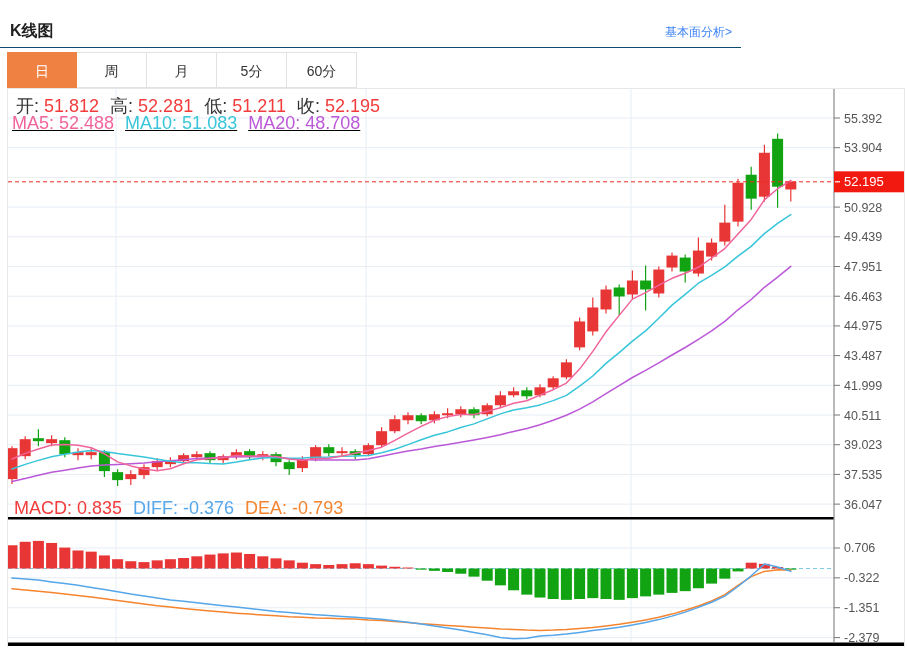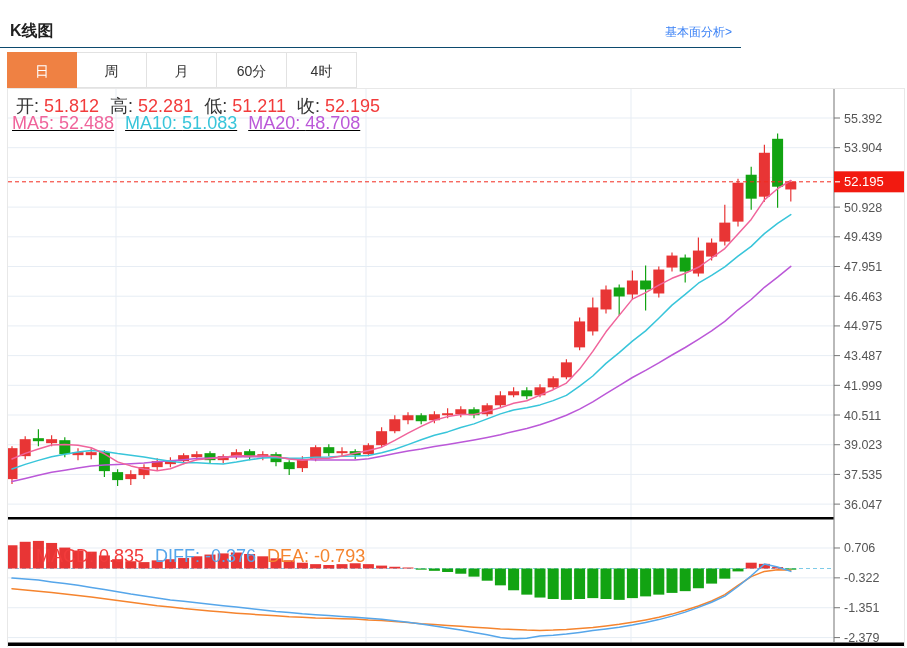--- a/index.html
+++ b/index.html
@@ -13,37 +13,37 @@
     background:#fff;border:1px solid #e2e2e2;border-left:none;box-sizing:border-box;cursor:pointer;}
   .tab:first-child{border-left:1px solid #e2e2e2;}
   .tab.selected{background:#ef8143;border-color:#ef8143;color:#fff;}
   .chartbox{position:absolute;left:7px;top:88px;width:896px;height:558px;border:1px solid #e8e8e8;border-bottom:none;}
   .chartbox svg{position:absolute;left:0;top:0;}
   .readout{position:absolute;font-size:18px;white-space:nowrap;z-index:5;}
   .readout .pair{margin-right:11px;}
   .readout .lbl{color:#333;}
   #ohlc-row{left:8px;top:5px;}
   #ma-row{left:4px;top:24px;text-decoration:underline;}
-  #macd-row{left:6px;top:457px;margin-left:22px;}
+  #macd-row{left:6px;top:409px;}
 </style>
 </head>
 <body>
 
 <div class="page">
   <div class="header">
     <div class="title">K线图</div>
     <a class="fund-link">基本面分析&gt;</a>
   </div>
 
   <div class="tabbar" id="tabbar">
       <div class="tab selected">日</div>
       <div class="tab">周</div>
       <div class="tab">月</div>
+      <div class="tab">5分</div>
       <div class="tab">60分</div>
-      <div class="tab">4时</div>
     </div>
 
   <div class="chartbox">
     <svg id="chart" width="896" height="558">
         <g>
           <line x1="0" y1="29" x2="826" y2="29" stroke="#e7edf4" stroke-width="1"></line>
           <line x1="0" y1="58.7" x2="826" y2="58.7" stroke="#e7edf4" stroke-width="1"></line>
           <line x1="0" y1="88.40000000000015" x2="826" y2="88.40000000000015" stroke="#e7edf4" stroke-width="1"></line>
           <line x1="0" y1="118.10000000000014" x2="826" y2="118.10000000000014" stroke="#e7edf4" stroke-width="1"></line>
           <line x1="0" y1="147.81995967741943" x2="826" y2="147.81995967741943" stroke="#e7edf4" stroke-width="1"></line>

